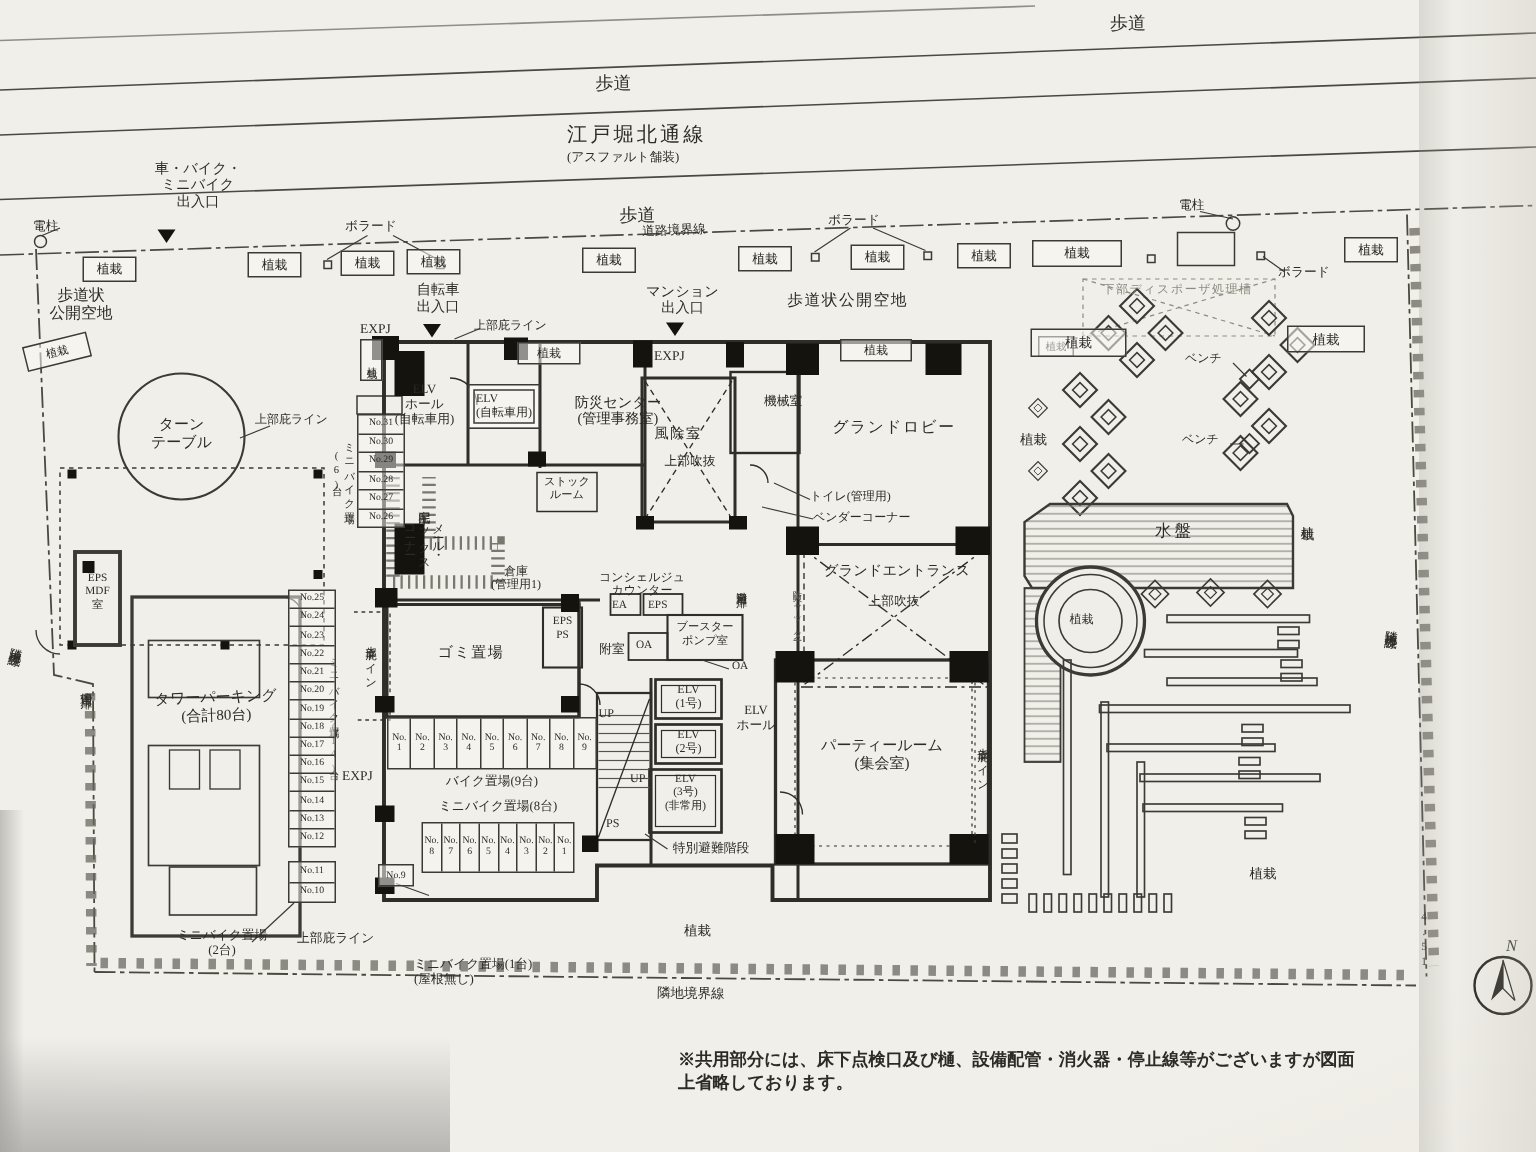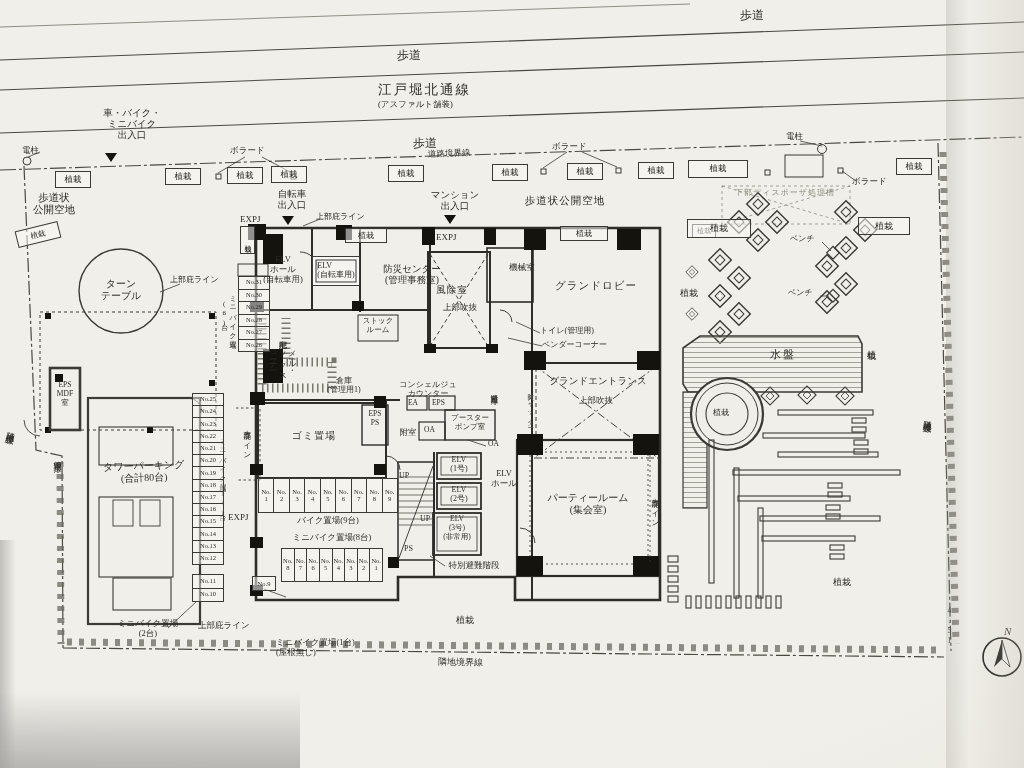--- a/index.html
+++ b/index.html
@@ -434,18 +434,19 @@
 <div class="lb" style="left:420px;top:514px;font-size:8px;">UP</div>
 <div class="lb" style="left:404px;top:544px;font-size:8px;">PS</div>
 <div class="lb" style="left:438px;top:560px;width:72px;font-size:8.5px;">特別避難階段</div>
 <div class="lb" style="left:532px;top:492px;width:112px;font-size:10px;">パーティールーム
 (集会室)</div>
 <div class="lb" style="left:282px;top:515px;width:92px;font-size:8.5px;">バイク置場(9台)</div>
 <div class="lb" style="left:276px;top:532px;width:112px;font-size:8.5px;">ミニバイク置場(8台)</div>
 
 <div class="lb" style="left:1004px;top:625px;font-size:11px;font-style:italic;">N</div>
 <div class="lb v" style="left:944px;top:606px;height:30px;font-size:7.5px;">4.51</div>
+<div class="lb" style="left:452px;top:700px;width:460px;font-size:11.5px;font-weight:bold;text-align:left;line-height:1.3;">※共用部分には、床下点検口及び樋、設備配管・消火器・停止線等がございますが図面上省略しております。</div>
 
 <div class="fx" style="left:0;top:692px;width:300px;height:76px;background:linear-gradient(180deg,rgba(190,188,183,0) 0%,rgba(176,175,172,.55) 60%,rgba(158,158,156,.7) 100%);"></div>
 <div class="fx" style="left:0;top:540px;width:16px;height:228px;background:linear-gradient(90deg,rgba(160,159,155,.6),rgba(160,159,155,0));"></div>
 <div class="fx" style="left:946px;top:0;width:78px;height:768px;background:linear-gradient(90deg,rgba(150,148,140,.25),rgba(226,223,216,.1) 30%,rgba(201,198,190,.35) 100%);"></div>
 
 </div>
 
 </body></html>

